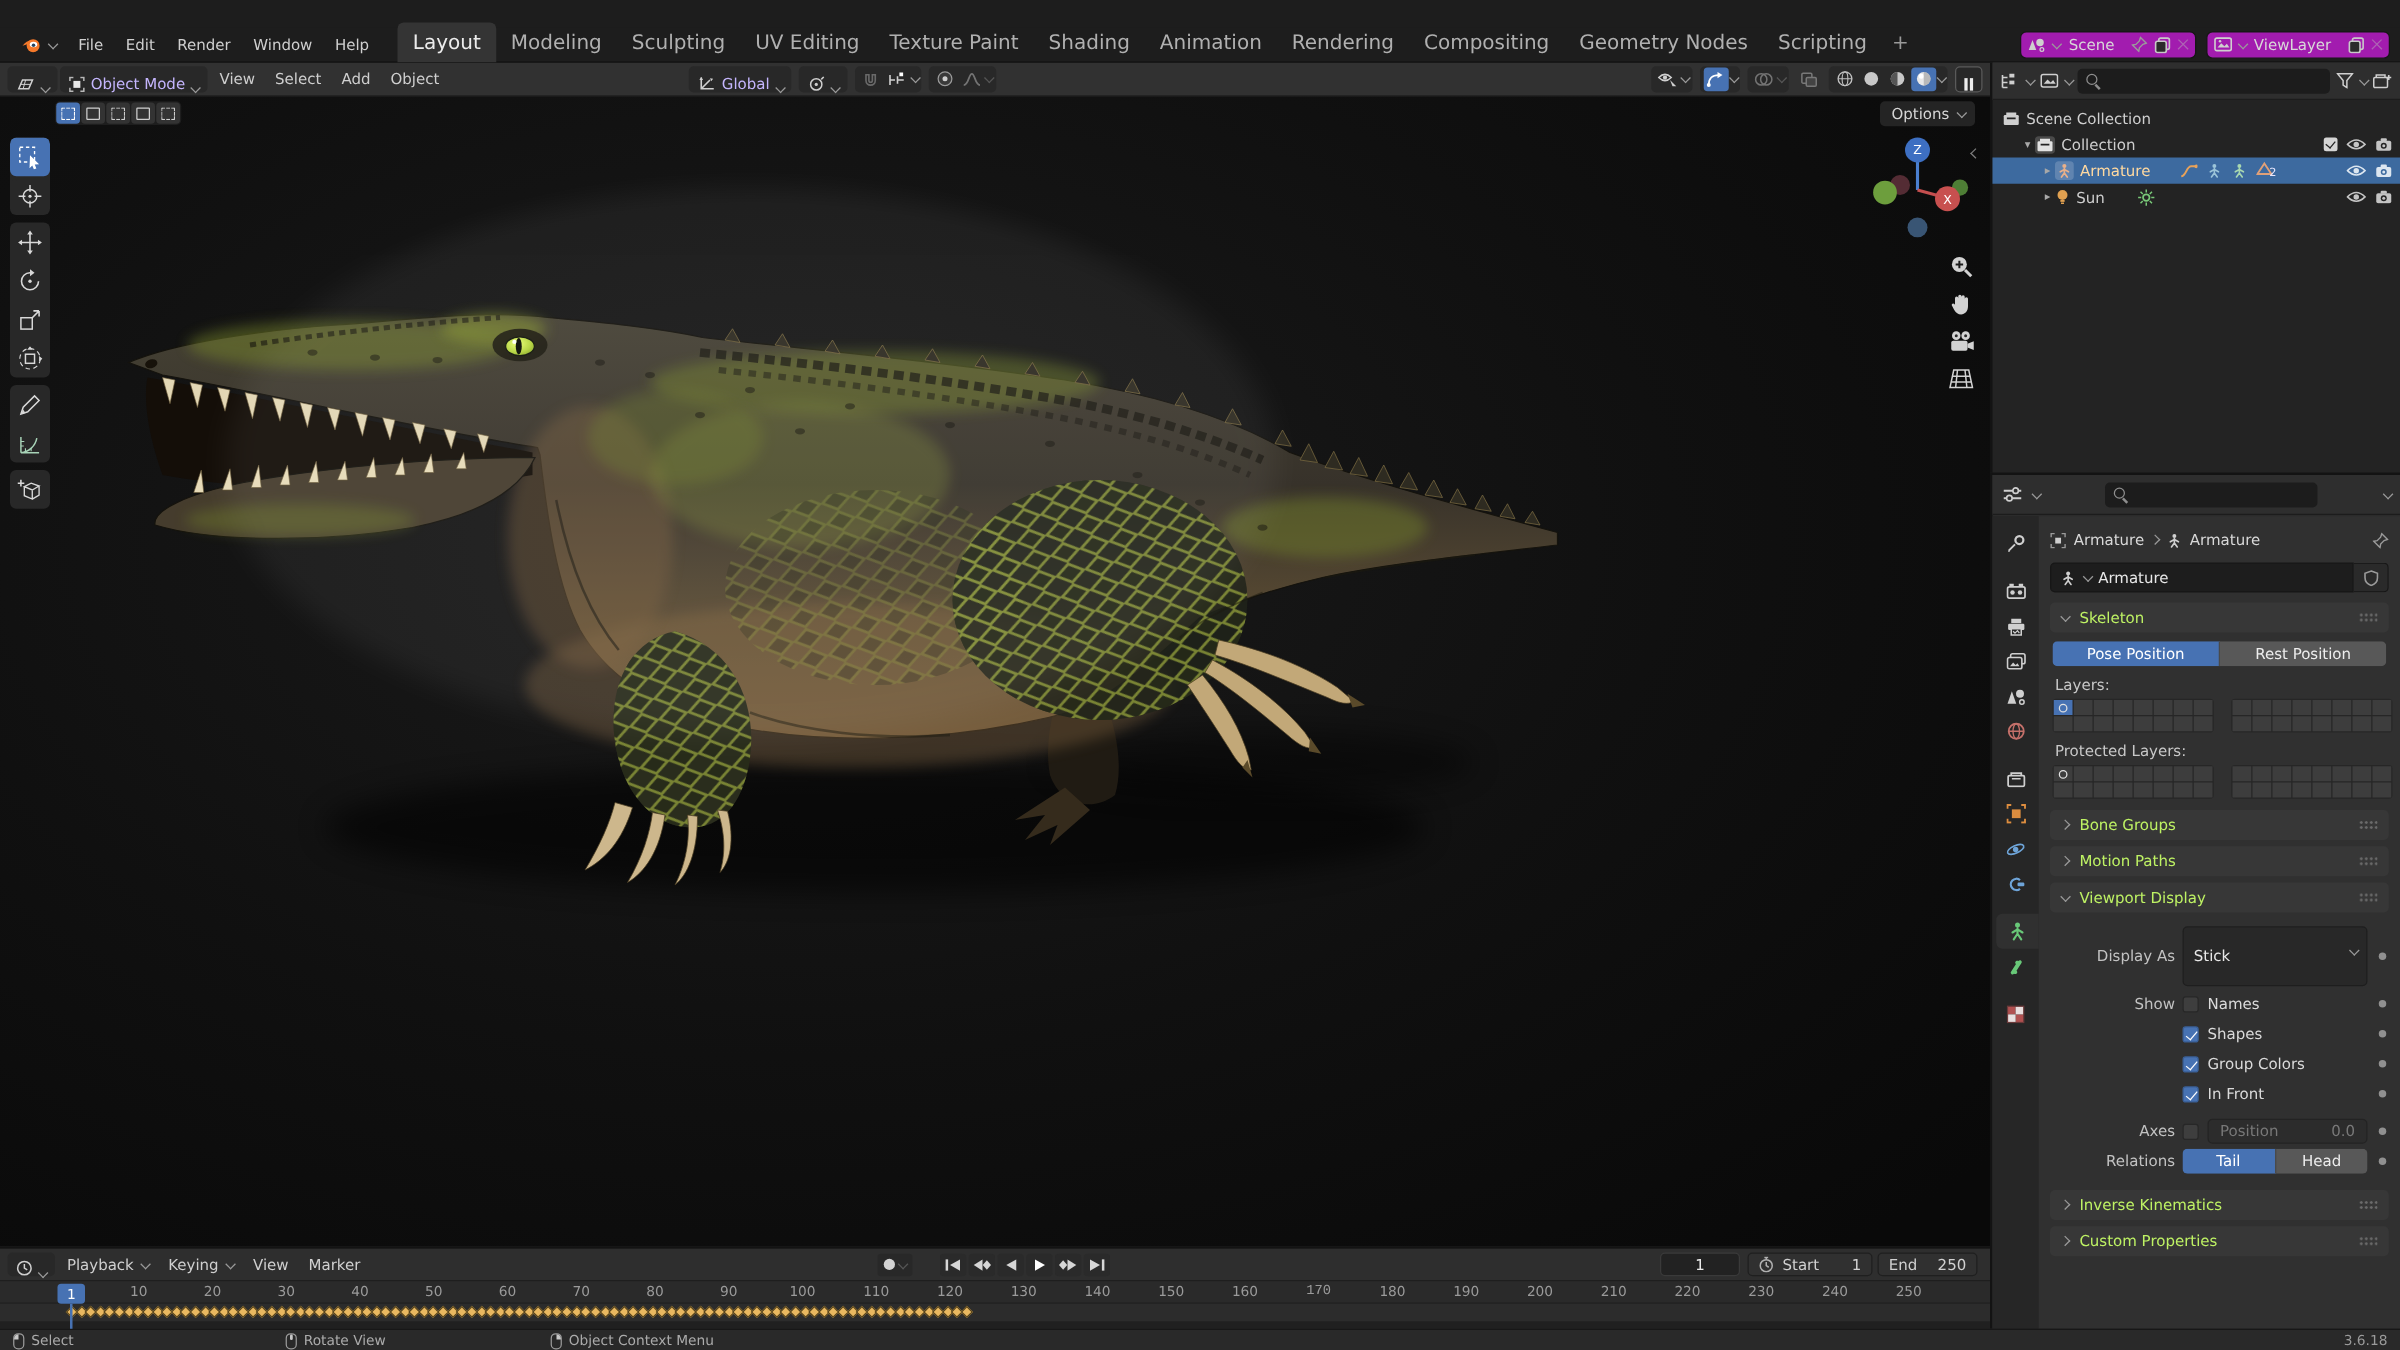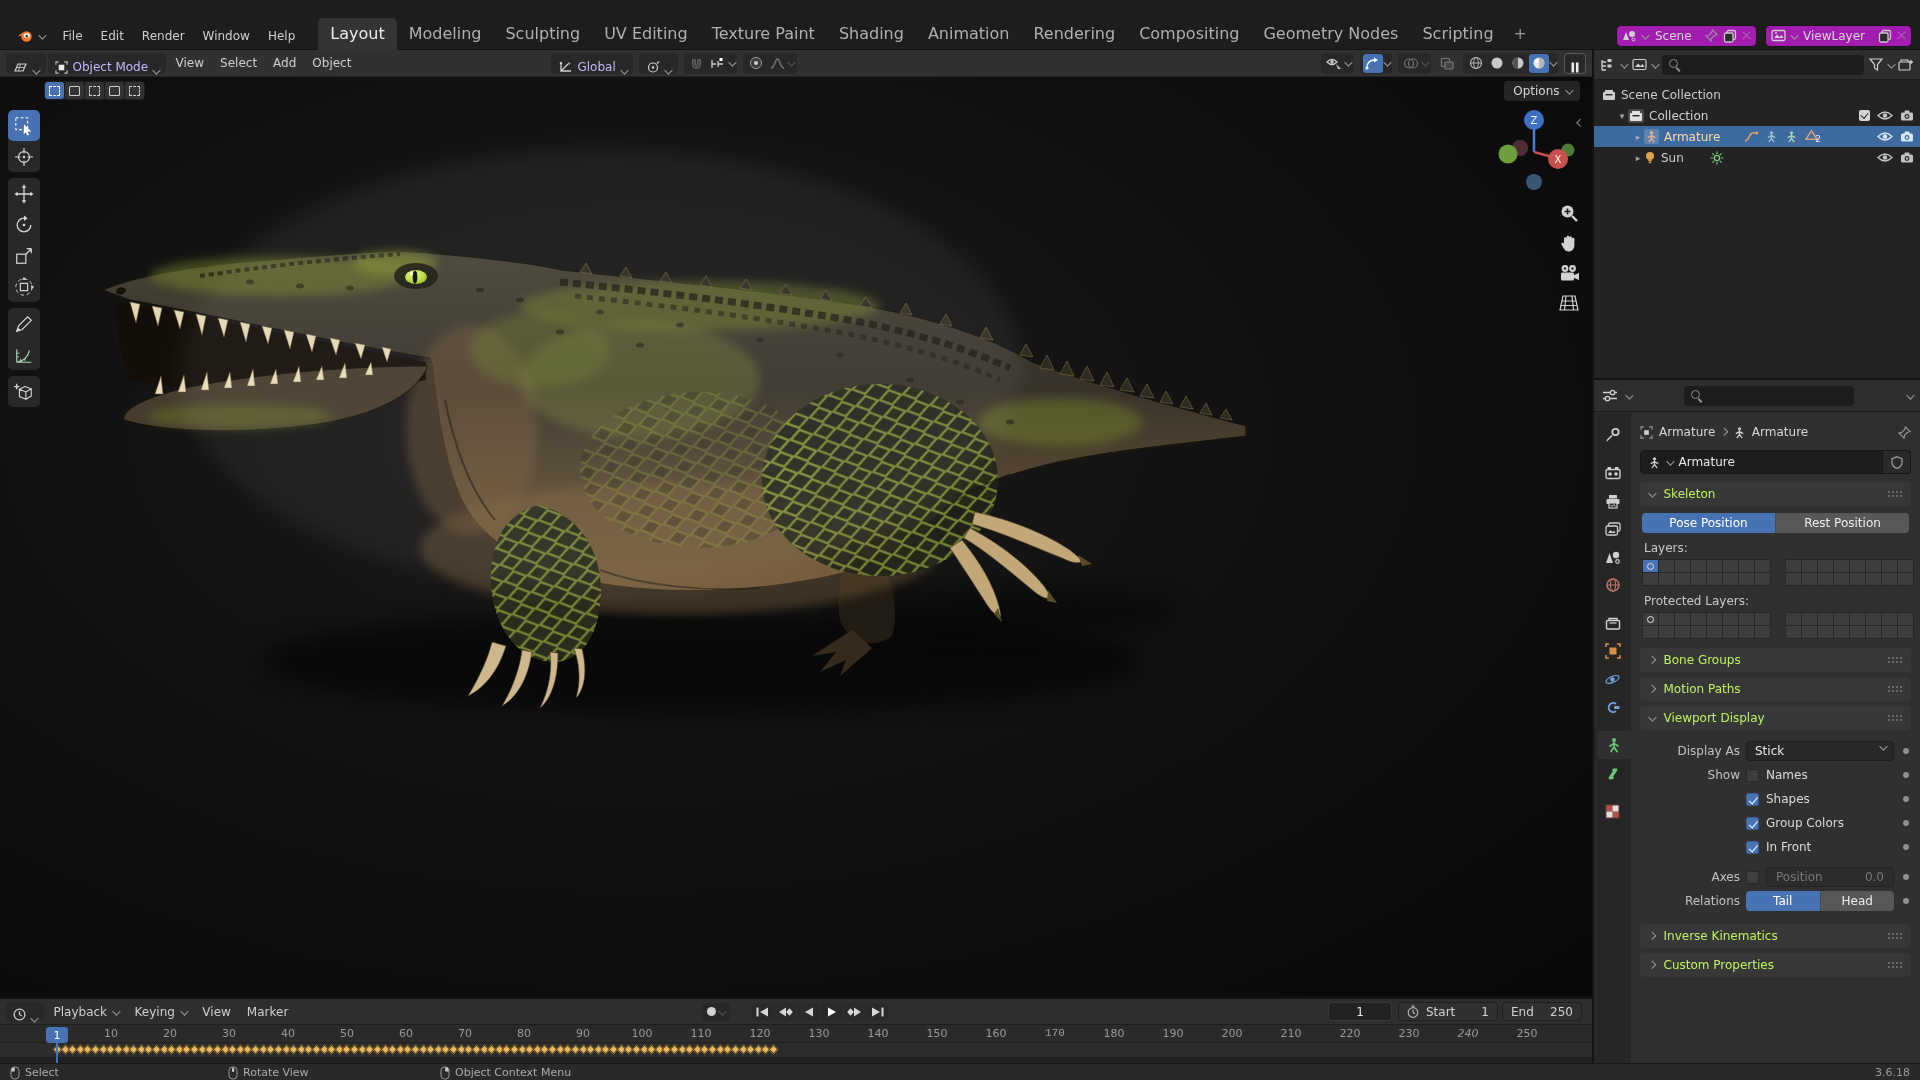--- a/index.html
+++ b/index.html
@@ -104,21 +104,21 @@
 .grids{display:flex;gap:14px}
 .lgrid{display:grid;grid-template-columns:repeat(8,15px);grid-auto-rows:12px;gap:1px;background:#262626;padding:1px;border-radius:3px}
 .lcell{background:#3d3d3d}
 .lcell.sel{background:#4772b3}
 .lcell.dotted{position:relative}
 .lcell.dotted:after{content:"";position:absolute;left:4px;top:3px;width:5px;height:5px;border:1.2px solid #e2e2e2;border-radius:50%}
 .prow{display:flex;align-items:center;gap:6px;margin:4px 0;min-height:20px}
 .plbl{width:98px;text-align:right;color:#c2c2c2;flex:none}
 .pctl{flex:1;display:flex;align-items:center;gap:7px;min-width:0}
 .adot{width:6px;height:6px;border-radius:50%;background:#909090;flex:none;margin-left:3px}
-.dd{flex:1;display:flex;align-items:flex-start;background:#282828;border:1px solid #1e1e1e;border-radius:4px;padding:2px 8px;gap:6px;color:#e8e8e8}
+.dd{flex:1;display:flex;align-items:flex-start;background:#282828;border:1px solid #1e1e1e;border-radius:4px;padding:16px 8px;gap:6px;color:#e8e8e8}
 .dd .cv{margin-left:auto}
 .cb{width:13px;height:13px;border-radius:2.5px;background:#3e3e3e;border:1px solid #272727;flex:none;position:relative}
 .cb.on{background:#4772b3;border-color:#3a5f96}
 .cb.on:after{content:"";position:absolute;left:4px;top:1px;width:4px;height:7.5px;border:solid #fff;border-width:0 1.8px 1.8px 0;transform:rotate(40deg)}
 .cbl{color:#dadada}
 .dslider{flex:1;display:flex;justify-content:space-between;background:#2c2c2c;border:1px solid #232323;border-radius:4px;padding:2px 9px;color:#787878}
 
 #timeline{position:absolute;top:997px;left:0;width:1592px;height:66px;background:#242424;border-top:2px solid #131313}
 .tl-header{height:26px;background:#2e2e2e;border-bottom:1px solid #1e1e1e;display:flex;align-items:center;padding:0 6px;gap:2px;position:relative}
 .tl-header .menu-item{padding:3px 8px}
@@ -1157,21 +1157,21 @@
         <span class="tick" style="left: 878px;">140</span>
         <span class="tick" style="left: 937px;">150</span>
         <span class="tick" style="left: 996px;">160</span>
         <span class="tick" style="left: 1055px; font-family: Liberation Mono, monospace;">170</span>
         <span class="tick" style="left: 1114px;">180</span>
         <span class="tick" style="left: 1173px;">190</span>
         <span class="tick" style="left: 1232px;">200</span>
         <span class="tick" style="left: 1291px;">210</span>
         <span class="tick" style="left: 1350px;">220</span>
         <span class="tick" style="left: 1409px;">230</span>
-        <span class="tick" style="left: 1468px; font-style: italic;">240</span>
+        <span class="tick" style="left: 1468px;">240</span>
         <span class="tick" style="left: 1527px;">250</span>
       </div>
     <div class="tl-keys" id="keys">
         <span class="key" style="left: 54px;"></span>
         <span class="key" style="left: 61.617px;"></span>
         <span class="key" style="left: 69.234px;"></span>
         <span class="key" style="left: 76.8511px;"></span>
         <span class="key" style="left: 84.4681px;"></span>
         <span class="key" style="left: 92.0851px;"></span>
         <span class="key" style="left: 99.7021px;"></span>

